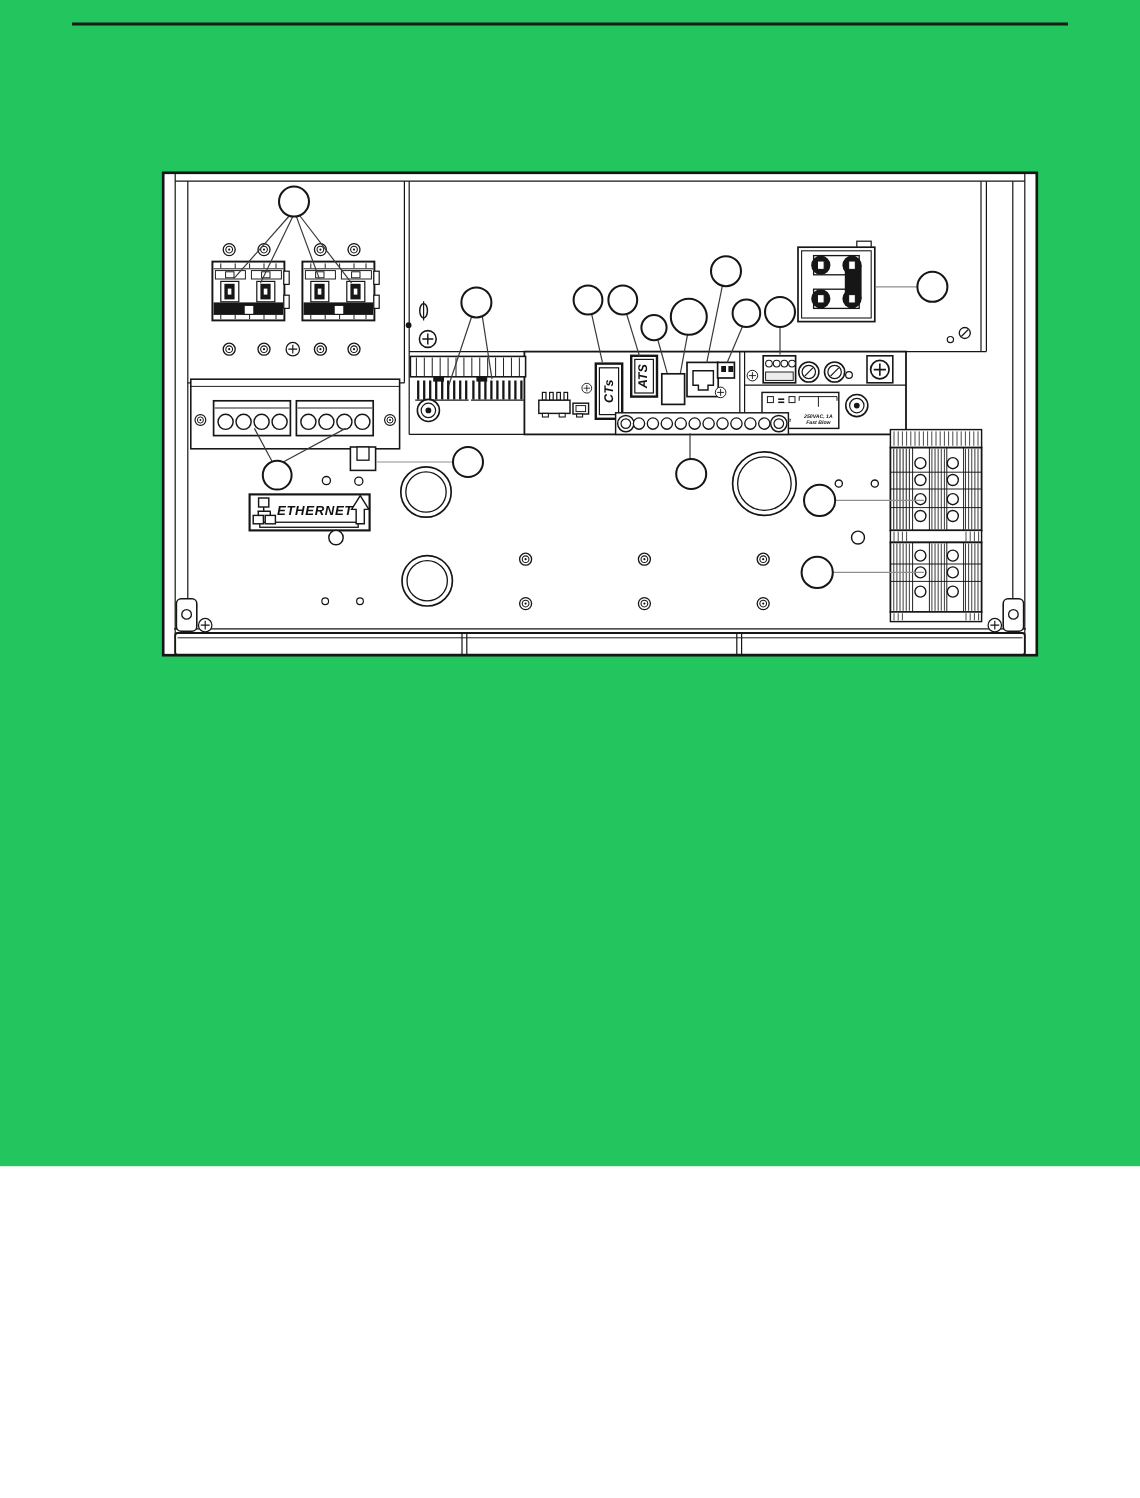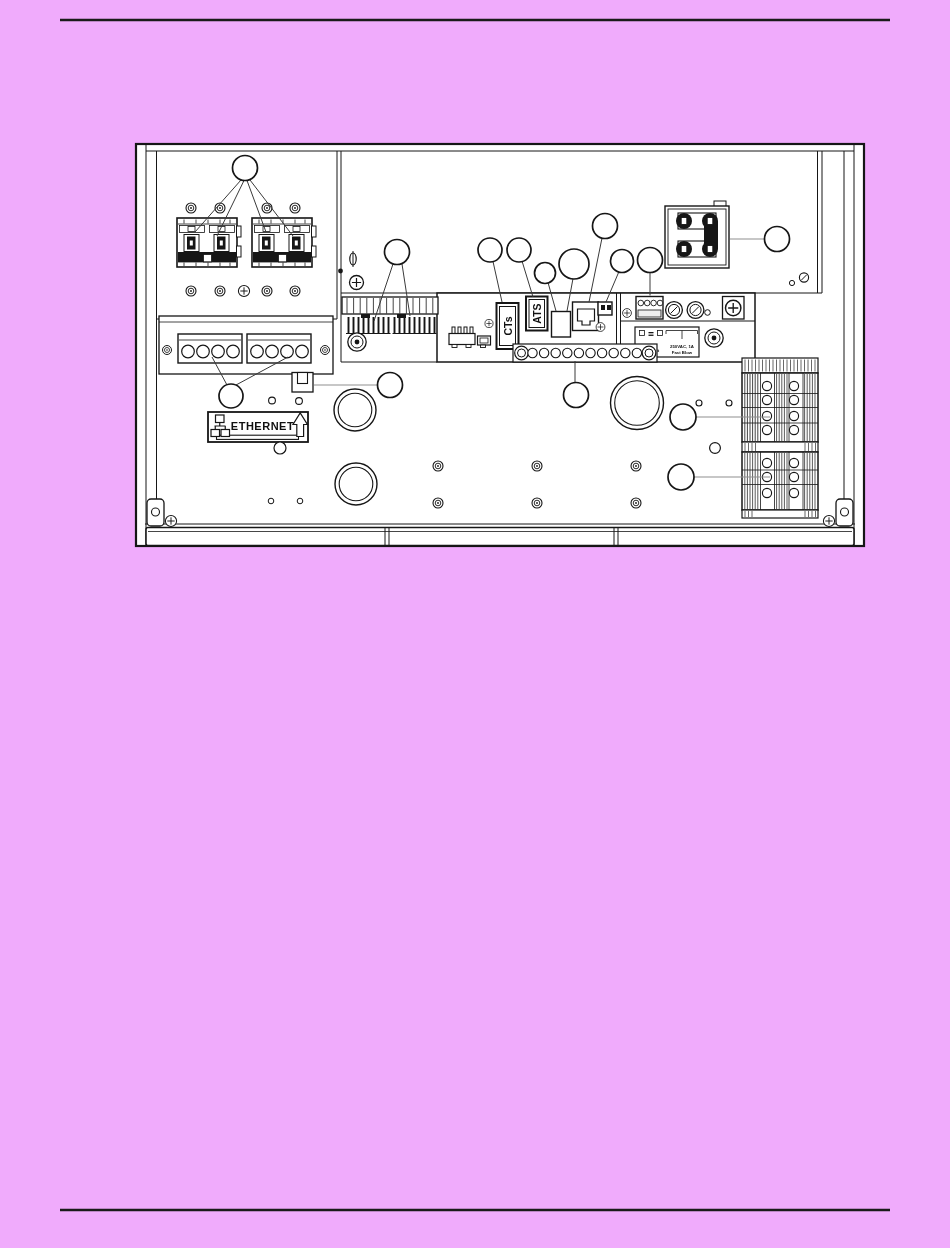--- a/index.html
+++ b/index.html
@@ -1,17 +1,17 @@
 <!DOCTYPE html>
 <html><head>
 <meta charset="utf-8">
 <style>
   html,body{margin:0;padding:0;background:#ffffff;}
-  .page{position:relative;width:950px;height:1248px;background:#f0abfc;overflow:hidden;
-        font-family:"Liberation Sans",sans-serif;}
+  .page{position:relative;width:950px;height:972px;background:#22c55e;overflow:hidden;
+        font-family:"Liberation Sans",sans-serif;font-style:italic;}
   svg{position:absolute;left:0;top:0;}
   
   .s1 {stroke:#161616;fill:none;stroke-width:1;}
   .s08{stroke:#161616;fill:none;stroke-width:.8;}
   .s12{stroke:#161616;fill:none;stroke-width:1.2;}
   .fw {fill:#ffffff;stroke:#161616;}
   .fb {fill:#161616;stroke:none;}
   .ld {stroke:#3a3a3a;stroke-width:1;fill:none;}
   .ldg{stroke:#8f8f8f;stroke-width:1;fill:none;}
   .co {fill:#ffffff;stroke:#161616;stroke-width:1.7;}

